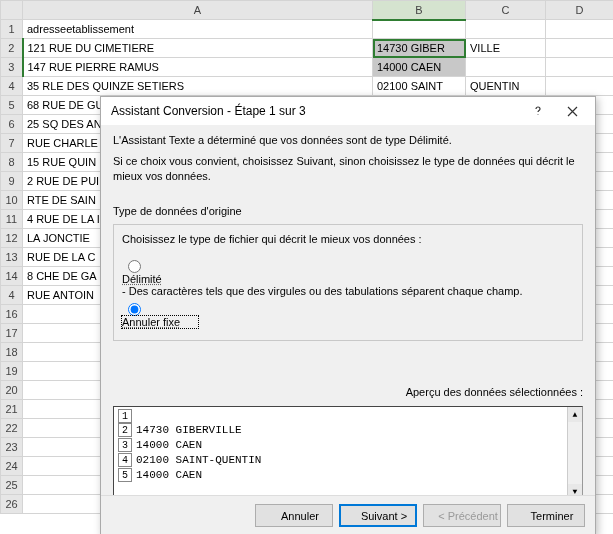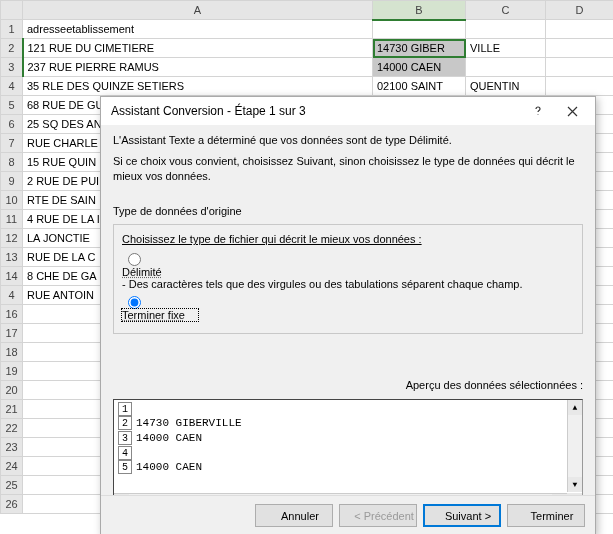--- a/index.html
+++ b/index.html
@@ -74,21 +74,21 @@
     overflow:hidden;
   }
   .dlgbody p { margin-bottom:6px; line-height:1.35; }
   .group-label { margin-top:20px; margin-bottom:4px; }
   .typegroup {
     border:1px solid #c8c8c8;
     padding:8px;
     background:#f0f0f0;
     margin-bottom:10px;
   }
-  .typegroup .intro { margin-bottom:6px;text-decoration:underline; }
+  .typegroup .intro { margin-bottom:13px; }
   .radio-row { display:flex; align-items:flex-start; margin:4px 0;flex-direction:column; }
   .radio-row input { margin:2px 6px 0 6px; }
   .radio-row .rlabel { width:76px; text-decoration: underline dotted; text-decoration-color:#666; }
   .radio-row .rdesc { flex:1; color:#000;text-align:right; }
   .radio-row.sel-row .rlabel { outline:1px dotted #000; }
 
   .preview-label { margin:44px 0 4px 0;text-align:right; }
   .preview-box {
     background:#fff;
     border:1px inset #999;
@@ -159,21 +159,21 @@
         </tr>
         <tr>
           <th class="rowhdr rowhdr-active">2</th>
           <td>121 RUE DU CIMETIERE</td>
           <td class=" sel active-cell">14730 GIBER</td>
           <td>VILLE</td>
           <td></td>
         </tr>
         <tr>
           <th class="rowhdr rowhdr-active">3</th>
-          <td>237 RUE PIERRE RAMUS</td>
+          <td>147 RUE PIERRE RAMUS</td>
           <td class=" sel">14000 CAEN</td>
           <td></td>
           <td></td>
         </tr>
         <tr>
           <th class="rowhdr">4</th>
           <td>35 RLE DES QUINZE SETIERS</td>
           <td class="">02100 SAINT</td>
           <td>QUENTIN</td>
           <td></td>
@@ -358,58 +358,59 @@
 
     <div class="typegroup">
       <div class="intro">Choisissez le type de fichier qui décrit le mieux vos données :</div>
       <div class="radio-row">
         <input type="radio" name="dtype" style="">
         <span class="rlabel">Délimité</span>
         <span class="rdesc">- Des caractères tels que des virgules ou des tabulations séparent chaque champ.</span>
       </div>
       <div class="radio-row sel-row">
         <input type="radio" name="dtype" checked="" style="">
-        <span class="rlabel">Terminer fixe</span>
+        <span class="rlabel">Annuler fixe</span>
       </div>
     </div>
 
     <p class="preview-label">Aperçu des données sélectionnées :</p>
     <div class="preview-box">
       <div class="preview-inner" id="preview-inner">
           <div class="preview-row">
             <span class="num">1</span>
             <span></span>
           </div>
           <div class="preview-row">
             <span class="num">2</span>
             <span>14730 GIBERVILLE</span>
           </div>
           <div class="preview-row">
             <span class="num">3</span>
             <span>14000 CAEN</span>
           </div>
           <div class="preview-row">
             <span class="num">4</span>
+            <span>02100 SAINT-QUENTIN</span>
           </div>
           <div class="preview-row">
             <span class="num">5</span>
             <span>14000 CAEN</span>
           </div>
         </div>
       <div class="vscroll">
         <div class="up">▲</div>
         <div class="down">▼</div>
       </div>
       <div class="hscroll">
         <span class="left">◄</span>
         <span class="right">►</span>
       </div>
       <div class="corner"></div>
     </div>
   </div>
 
   <div class="btnrow">
     <div class="btn">Annuler</div>
+    <div class="btn default">Suivant &gt;</div>
     <div class="btn disabled">&lt; Précédent</div>
-    <div class="btn default">Suivant &gt;</div>
     <div class="btn">Terminer</div>
   </div>
 </div>
 
 </body></html>

